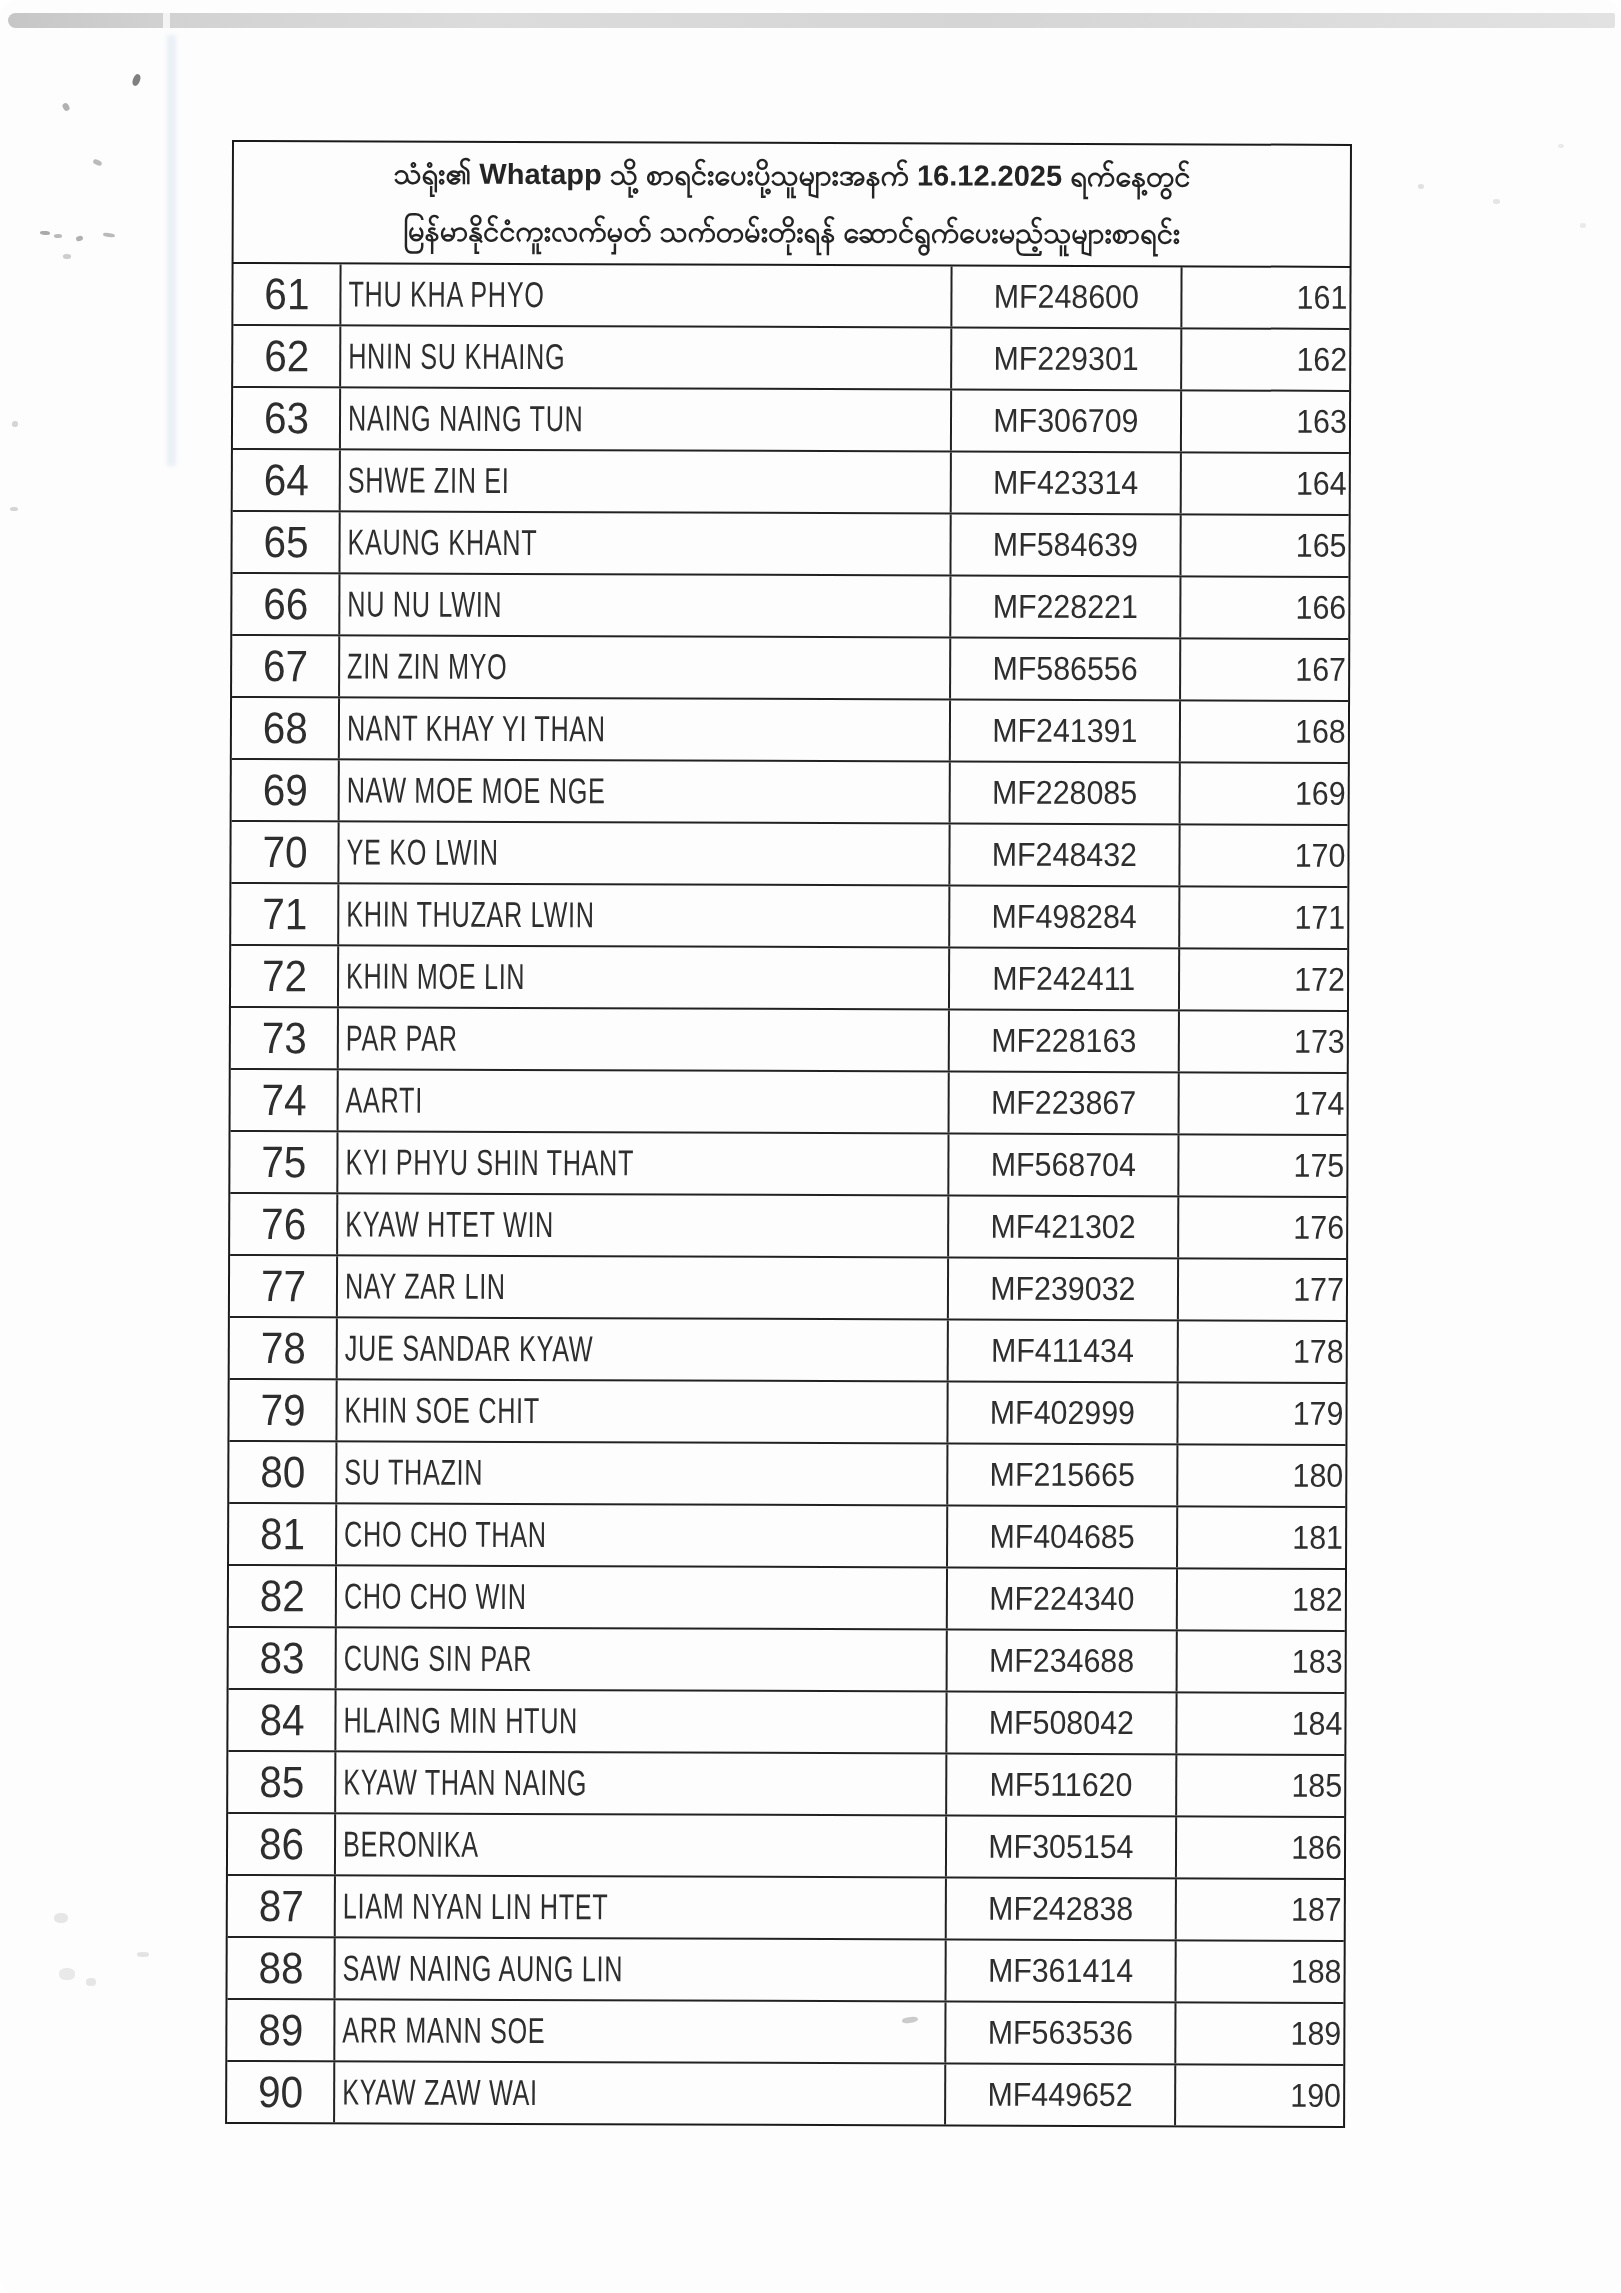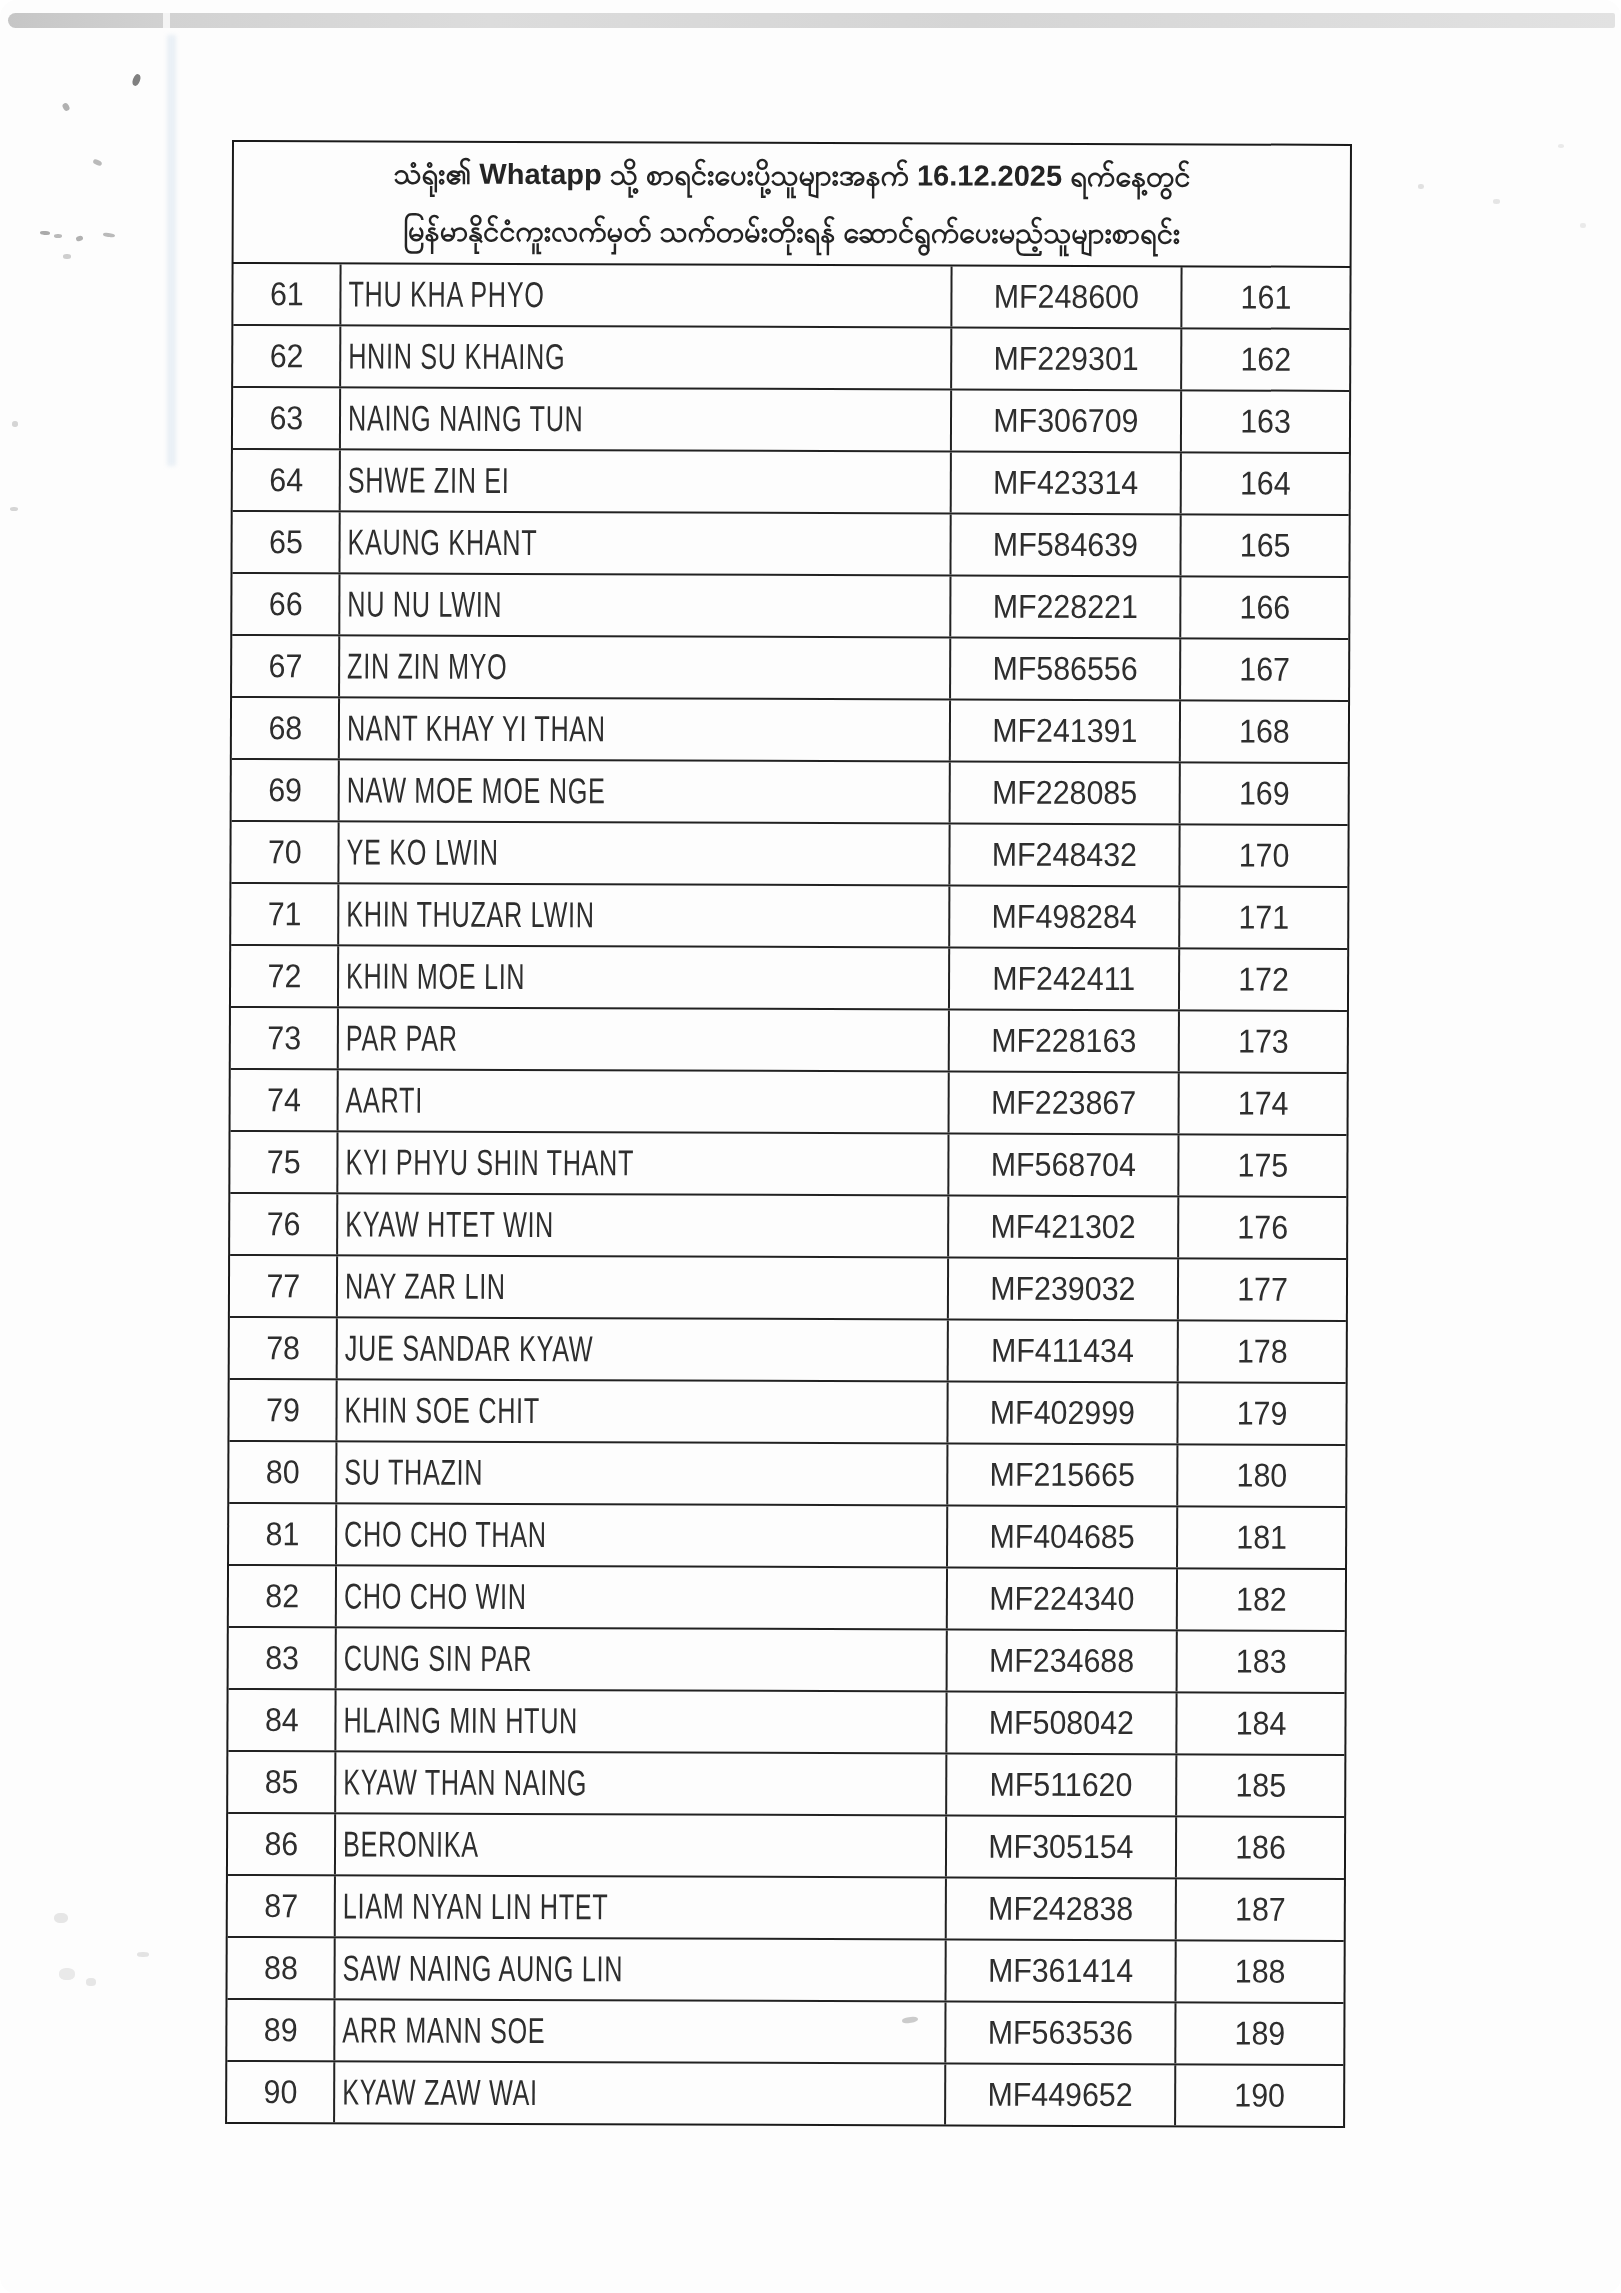--- a/index.html
+++ b/index.html
@@ -45,27 +45,27 @@
   .t-body {
     border-left:2.9px solid #1b1b1b; border-right:2.9px solid #1b1b1b;
     box-sizing:border-box;
   }
   .t-row {
     display:flex; box-sizing:border-box; height:62px;
     border-bottom:2.5px solid #222222;
   }
   .t-row:last-child { border-bottom:2.9px solid #1b1b1b; }
   .c { box-sizing:border-box; display:flex; align-items:center; }
-  .c-no   { width:106px; justify-content:center; font-size:33px; }
+  .c-no   { width:106px; justify-content:center; font-size:44px; }
   .c-name {
     flex:1; padding-left:6.9px; font-size:36px;
     border-left:2.5px solid #222222; border-right:2.5px solid #222222;
   }
   .c-mf   { width:228px; justify-content:center; font-size:33px; }
-  .c-seq  { width:169px; justify-content:center; font-size:33px;
+  .c-seq  { width:169px; justify-content:flex-end; font-size:33px;
             border-left:2.5px solid #222222; }
   .cond {
     display:inline-block; transform:scaleX(0.70); transform-origin:0 50%;
     white-space:nowrap; letter-spacing:1px; color:#2e2e2e;
   }
   .semi {
     display:inline-block; transform:scaleX(0.92); transform-origin:50% 50%;
     white-space:nowrap; color:#2e2e2e;
   }
 </style>

